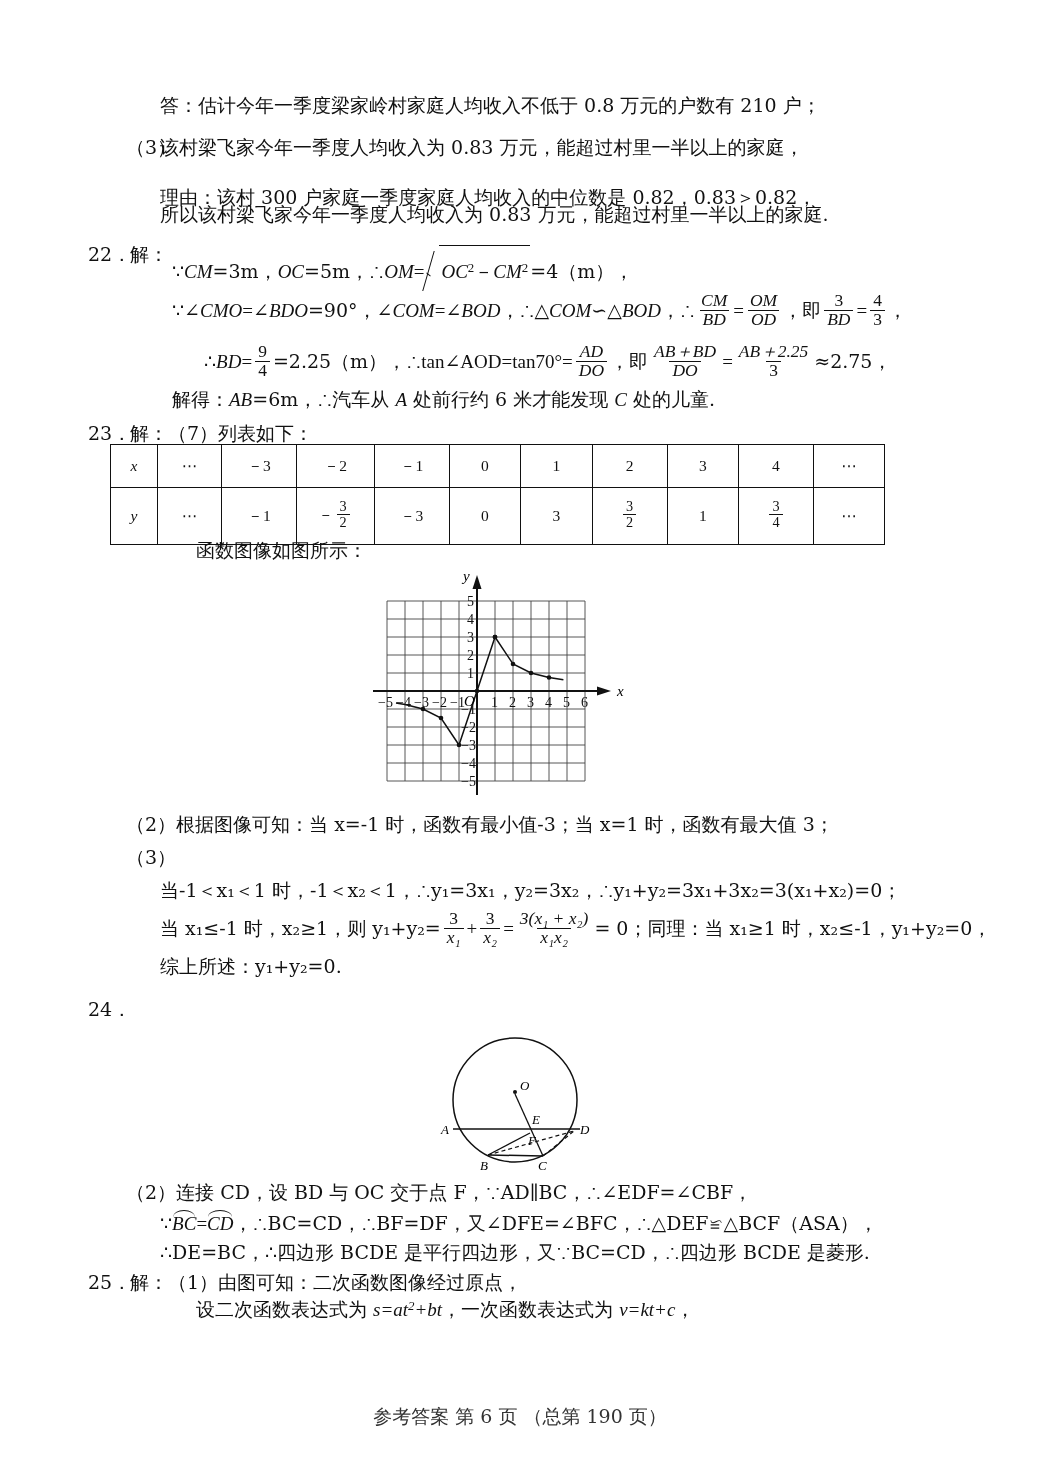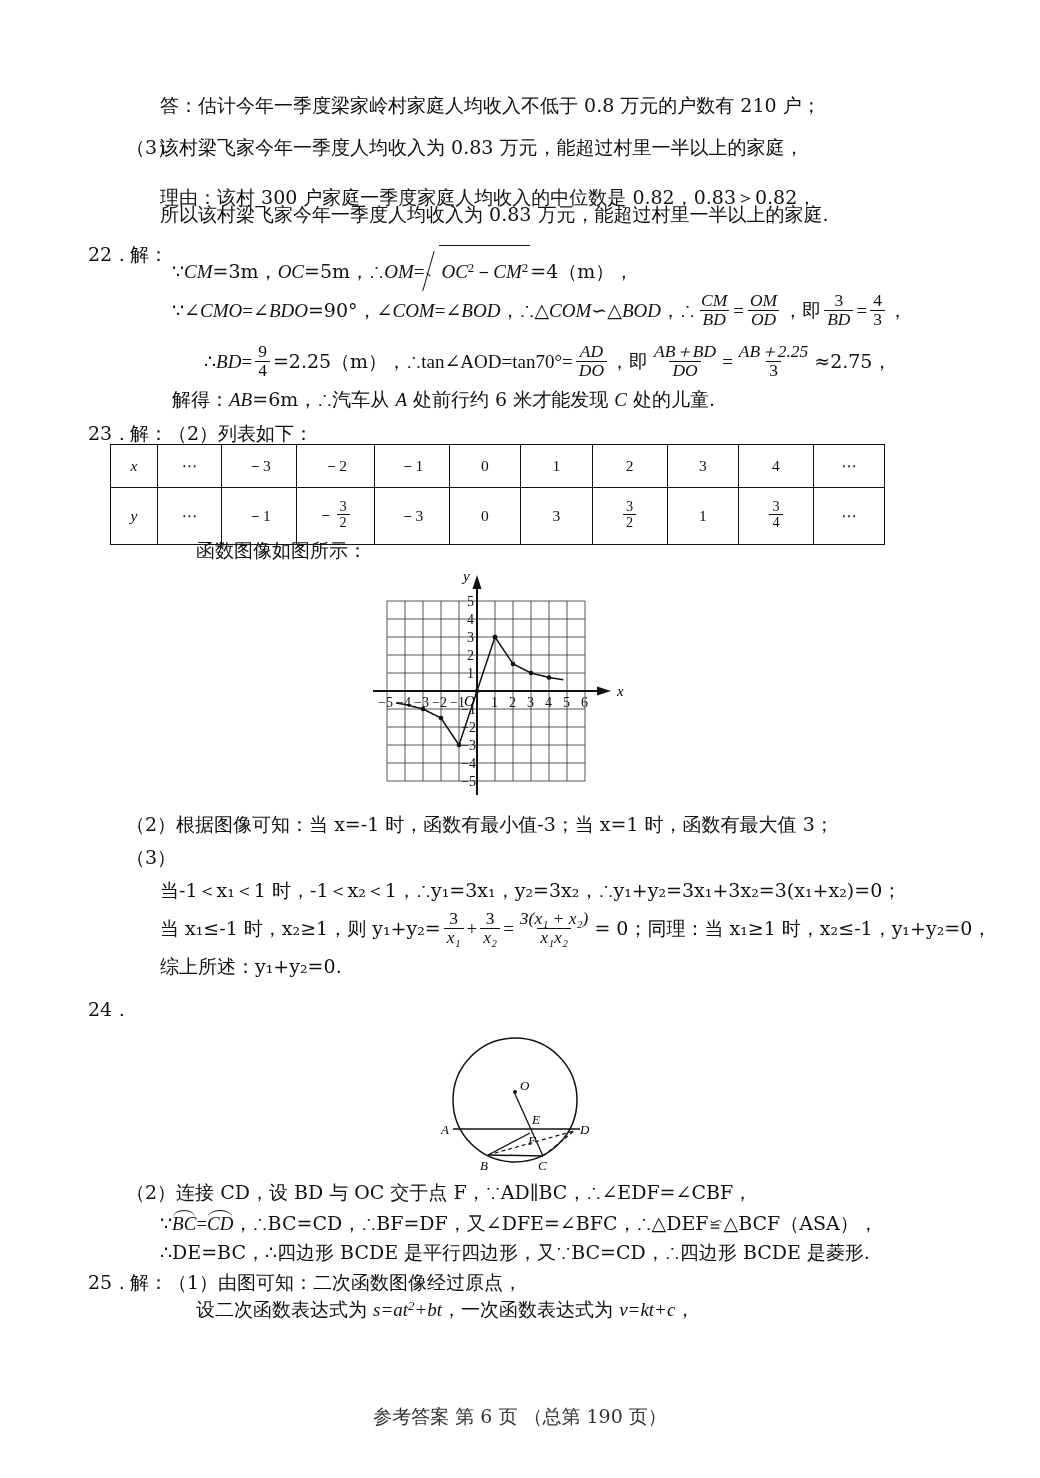--- a/index.html
+++ b/index.html
@@ -99,21 +99,21 @@
         <span class="num it">AB＋2.25</span>
         <span class="den">3</span>
       </span><span class="cn">≈2.75，</span>
   </div>
 
   <div class="ln" style="left:172px;top:390px;">
     <span class="cn">解得：</span><span class="it">AB</span><span class="cn">=6m，∴汽车从 </span><span class="it">A</span><span class="cn"> 处前行约 6 米才能发现 </span><span class="it">C</span><span class="cn"> 处的儿童.</span>
   </div>
 
   <div class="ln cn" style="left:88px;top:424px;">23．</div>
-  <div class="ln cn" style="left:130px;top:424px;">解：（2）列表如下：</div>
+  <div class="ln cn" style="left:130px;top:424px;">解：（7）列表如下：</div>
 
   <table class="tbl" id="p23-table" style="left:110px;top:444px;width:775px;">
     <tbody>
       <tr id="row-x">
           <td style="width: 46px;"><span class="it">x</span></td>
           <td style="width: 64px;">⋯</td>
           <td style="width: 75px;">－3</td>
           <td style="width: 78px;">－2</td>
           <td style="width: 75px;">－1</td>
           <td style="width: 72px;">0</td>

